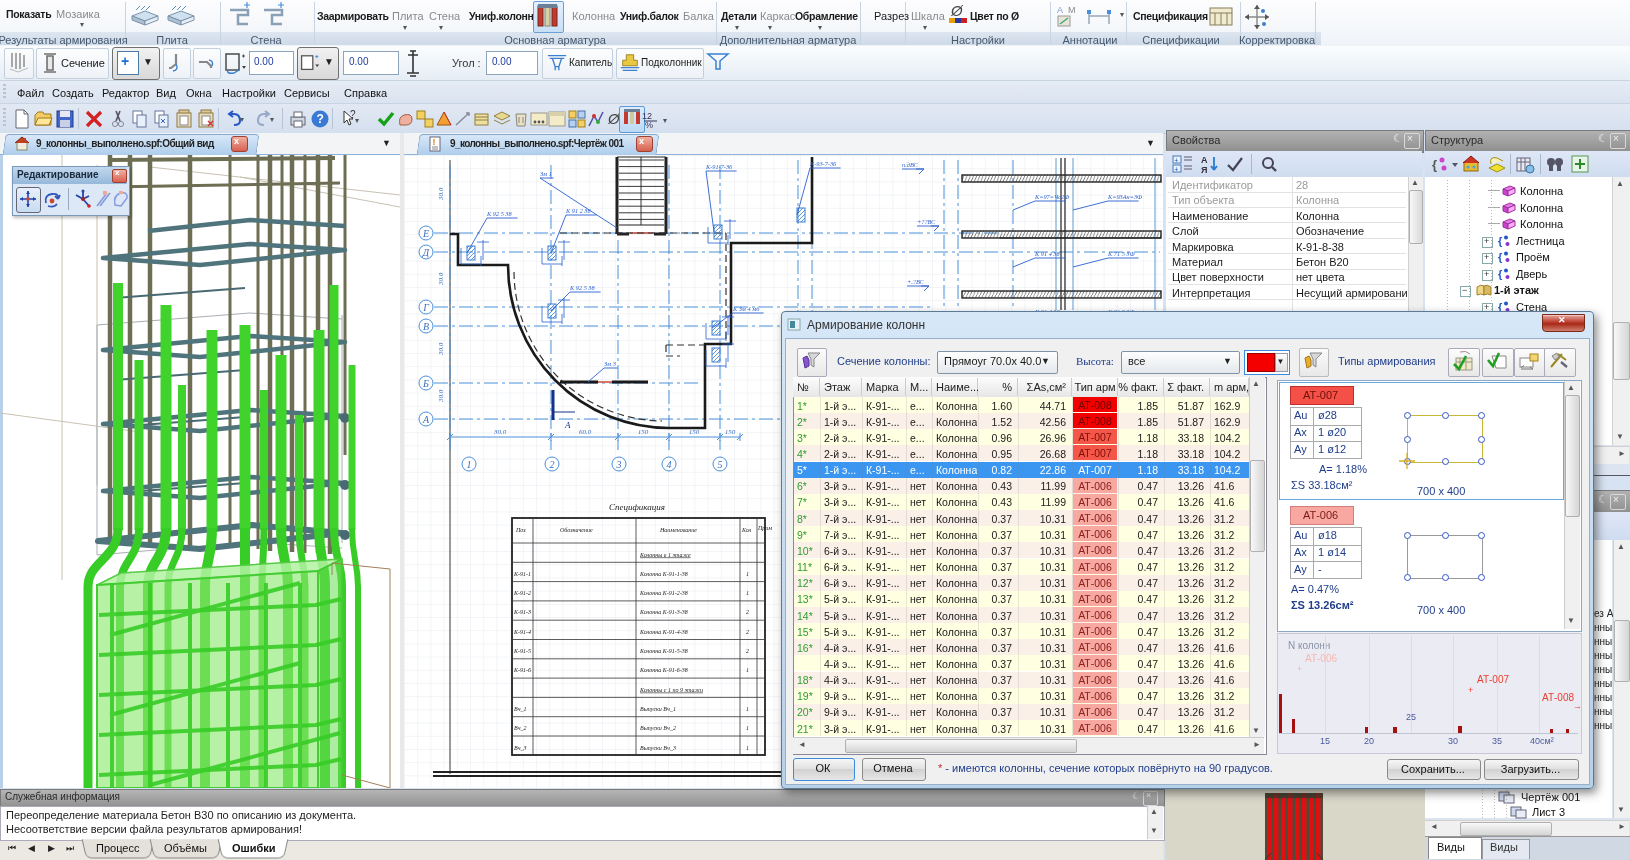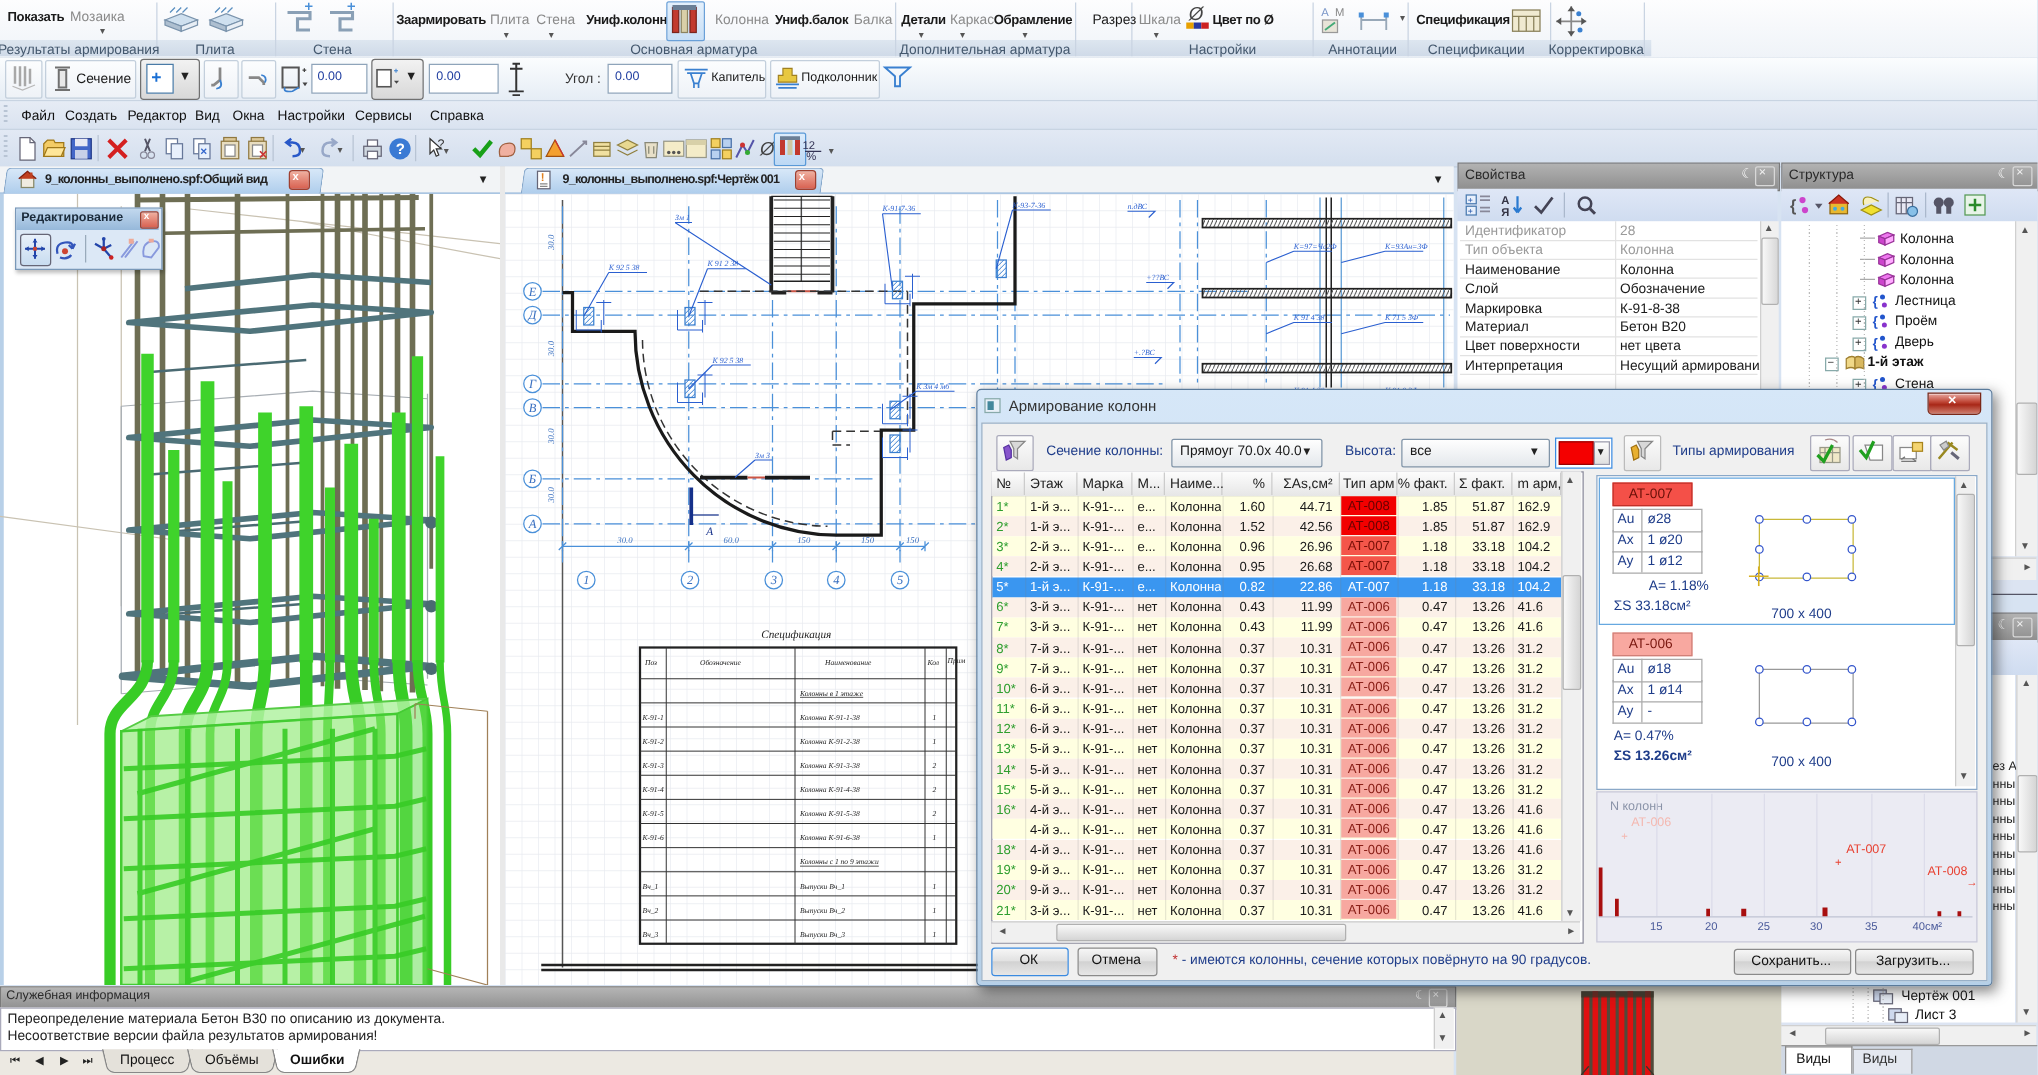--- a/index.html
+++ b/index.html
@@ -959,21 +959,21 @@
 <div class="abs" style="left:785px;top:338px;width:803px;height:445px;background:#f0f0f0;border:1px solid #98b0c8;"></div>
 <div class="abs" style="left:797px;top:348px;width:28px;height:27px;background:linear-gradient(#fcfcfc,#e8e8e8);border:1px solid #aab;border-radius:2px;"></div>
 <svg class="abs" style="left:800px;top:350px;" width="22" height="22" viewBox="0 0 22 22">
 <path d="M8 3 H20 L14 9 V17 L11 15 V9 Z" fill="#d8d8d8" stroke="#888"></path>
 <path d="M3 8 L7 6 L9 10 L9 16 L5 18 Z" fill="#8855cc" stroke="#5530a0"></path>
   </svg>
 <div class="tx" style="left:837px;top:355px;font-size:11px;color:#1f3d8a;">Сечение колонны:</div>
 <div class="abs" style="left:937px;top:351px;width:119px;height:21px;background:linear-gradient(#fefefe,#e4e8ec);border:1px solid #8094a8;border-radius:2px;"></div>
 <div class="tx" style="left:944px;top:355px;font-size:11px;color:#1a1a1a;">Прямоуг  70.0x 40.0</div>
 <div class="tx" style="left:1041px;top:356px;font-size:9px;color:#222;">▼</div>
-<div class="tx" style="left:1076px;top:355px;font-size:11px;color:#1f3d8a;">Высота:</div>
+<div class="tx" style="left:1076px;top:355px;font-size:11px;color:#1f3d8a;font-family:Liberation Serif, serif;">Высота:</div>
 <div class="abs" style="left:1121px;top:351px;width:117px;height:21px;background:linear-gradient(#fefefe,#e4e8ec);border:1px solid #8094a8;border-radius:2px;"></div>
 <div class="tx" style="left:1128px;top:355px;font-size:11px;color:#1a1a1a;">все</div>
 <div class="tx" style="left:1223px;top:356px;font-size:9px;color:#222;">▼</div>
 <div class="abs" style="left:1244px;top:350px;width:44px;height:23px;background:#fff;border:1px solid #3a8ae0;"></div>
 <div class="abs" style="left:1247px;top:353px;width:26px;height:17px;background:#f40000;border:1px solid #990000;"></div>
 <div class="abs" style="left:1275px;top:353px;width:11px;height:17px;background:linear-gradient(#fcfcfc,#e0e0e0);border:1px solid #99a;"></div>
 <div class="tx" style="left:1276.5px;top:357px;font-size:8px;color:#222;">▼</div>
 <div class="abs" style="left:1299px;top:348px;width:28px;height:27px;background:linear-gradient(#fcfcfc,#e8e8e8);border:1px solid #bbb;border-radius:2px;"></div>
 <svg class="abs" style="left:1302px;top:350px;" width="22" height="22" viewBox="0 0 22 22">
 <path d="M8 3 H20 L14 9 V17 L11 15 V9 Z" fill="#d8d8d8" stroke="#888"></path>
@@ -1403,21 +1403,21 @@
 <div class="tx" style="left:1288px;top:640px;font-size:10px;color:#8a93a8;">N колонн</div>
 <div class="abs" style="left:1325px;top:635px;width:1px;height:98px;background:#dcdcea;"></div>
 <div class="abs" style="left:1369px;top:635px;width:1px;height:98px;background:#dcdcea;"></div>
 <div class="abs" style="left:1411px;top:635px;width:1px;height:98px;background:#dcdcea;"></div>
 <div class="abs" style="left:1453px;top:635px;width:1px;height:98px;background:#dcdcea;"></div>
 <div class="abs" style="left:1497px;top:635px;width:1px;height:98px;background:#dcdcea;"></div>
 <div class="abs" style="left:1539px;top:635px;width:1px;height:98px;background:#dcdcea;"></div>
 <div class="abs" style="left:1279px;top:733px;width:299px;height:1px;background:#c0c4d4;"></div>
 <div class="tx" style="left:1320px;top:736px;font-size:9px;color:#4a5a9a;">15</div>
 <div class="tx" style="left:1364px;top:736px;font-size:9px;color:#4a5a9a;">20</div>
-<div class="tx" style="left:1406px;top:736px;font-size:9px;color:#4a5a9a;">25</div>
+<div class="tx" style="left:1406px;top:712px;font-size:9px;color:#4a5a9a;">25</div>
 <div class="tx" style="left:1448px;top:736px;font-size:9px;color:#4a5a9a;">30</div>
 <div class="tx" style="left:1492px;top:736px;font-size:9px;color:#4a5a9a;">35</div>
 <div class="tx" style="left:1530px;top:736px;font-size:9px;color:#4a5a9a;">40см²</div>
 <div class="abs" style="left:1279px;top:694px;width:3px;height:39px;background:#a80f0f;"></div>
 <div class="abs" style="left:1292px;top:719px;width:3px;height:14px;background:#a80f0f;"></div>
 <div class="abs" style="left:1365px;top:727px;width:3px;height:6px;background:#a80f0f;"></div>
 <div class="abs" style="left:1393px;top:727px;width:4px;height:6px;background:#a80f0f;"></div>
 <div class="abs" style="left:1458px;top:726px;width:4px;height:7px;background:#a80f0f;"></div>
 <div class="abs" style="left:1550px;top:729px;width:3px;height:4px;background:#a80f0f;"></div>
 <div class="abs" style="left:1566px;top:729px;width:3px;height:4px;background:#a80f0f;"></div>

